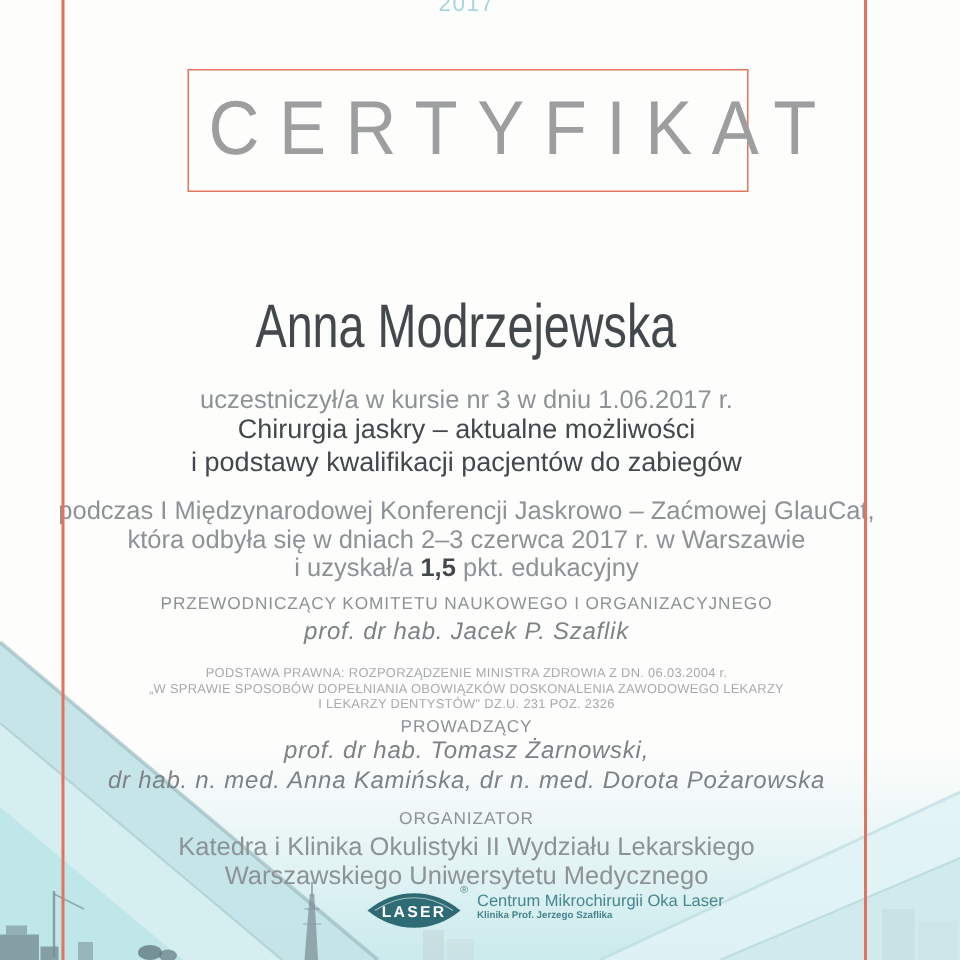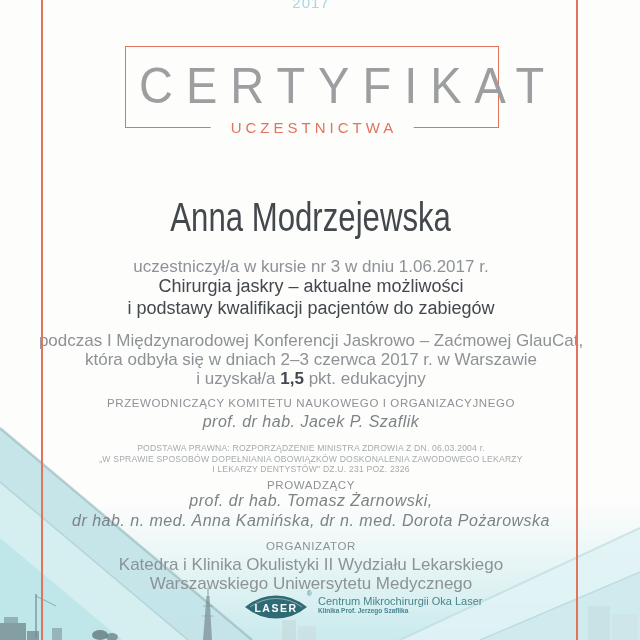--- a/index.html
+++ b/index.html
@@ -113,21 +113,20 @@
 
   <div class="rule rule-left" style="background: rgb(226, 116, 94);"></div>
   <div class="rule rule-right" style="background: rgb(226, 116, 94);"></div>
 
   <div class="content">
 
     <div class="abs year" style="color: rgb(165, 215, 228);">2017</div>
 
     <div class="title-box" style="border-color: rgb(226, 116, 94);">
       <div class="title-text" style="color: rgb(156, 158, 160);">CERTYFIKAT</div>
-      <div class="subtitle" style="color: rgb(226, 116, 94);">UCZESTNICTWA</div>
     </div>
 
     <div class="abs recipient" style="color: rgb(67, 72, 77);">
       <span>Anna Modrzejewska</span>
     </div>
 
     <div class="abs body-line participation" style="color: rgb(141, 146, 150);">uczestniczył/a w kursie nr 3 w dniu 1.06.2017 r.</div>
 
     <div class="abs course-title" style="color: rgb(67, 72, 77);">
       <div>Chirurgia jaskry – aktualne możliwości</div>

